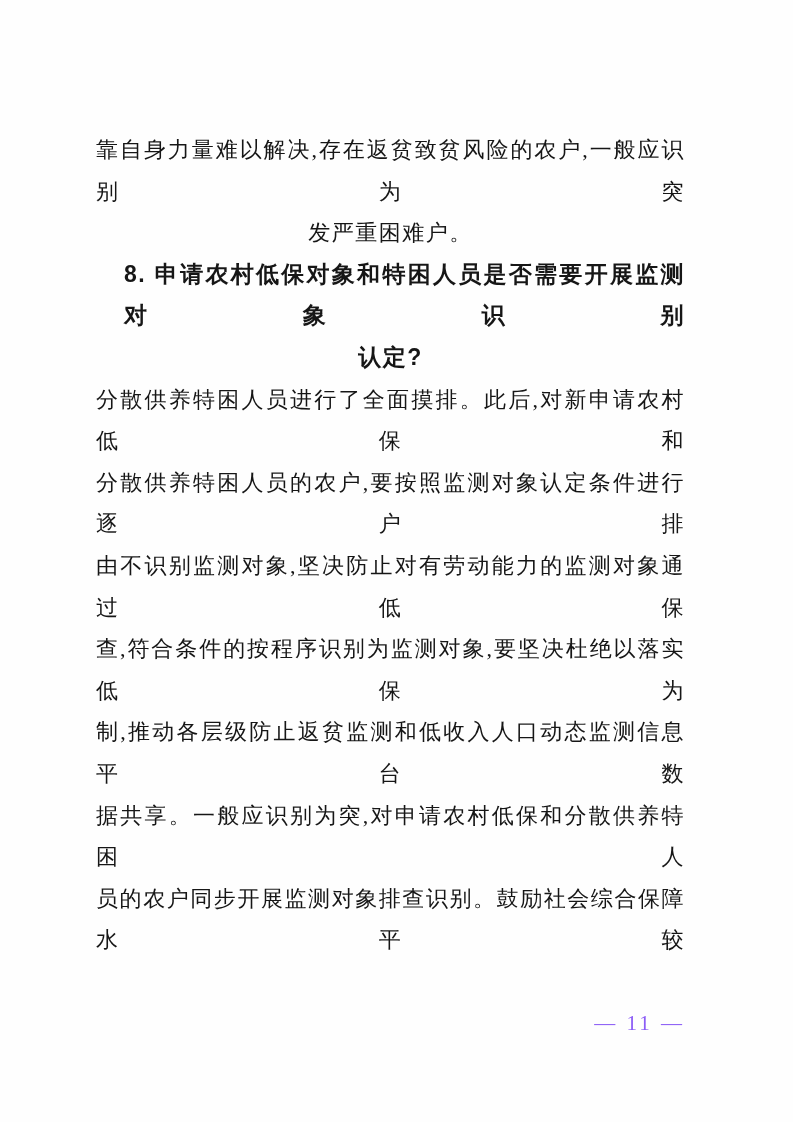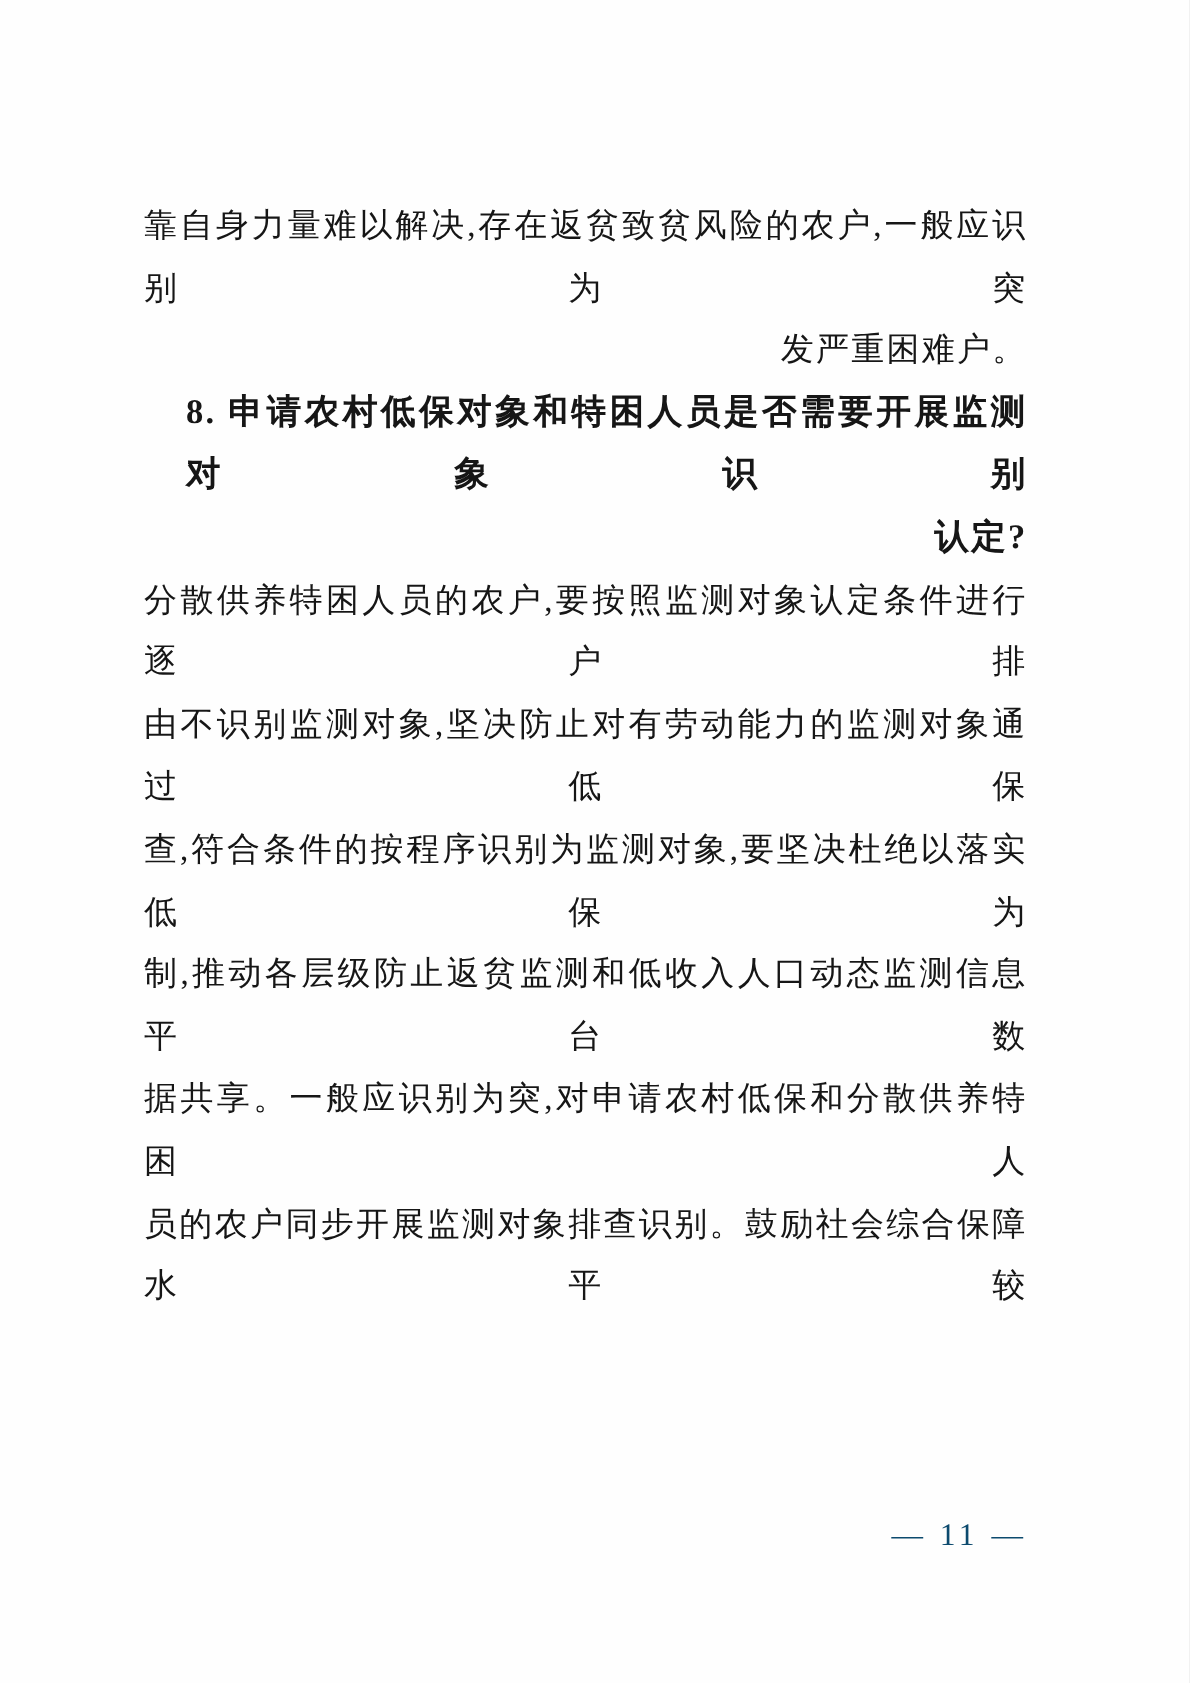--- a/index.html
+++ b/index.html
@@ -20,56 +20,57 @@
   .content {
     position: absolute;
     left: 96px;
     top: 129px;
     width: 589px;
   }
   .line {
     font-size: 22px;
     line-height: 41.6px;
     letter-spacing: 1.5px;
-    text-align: right;
+    text-align: center;
   }
   
   .j {
     text-align: justify;
     text-justify: distribute;
     text-align-last: justify;
   }
   
   .h {
-    font-family: Liberation Serif, serif;
+    font-family: Liberation Sans, sans-serif;
     font-weight: 700;
     font-size: 23px;
   }
   
   .ind-num { padding-left: 28px; }
 
   .pagenum {
     position: absolute;
     top: 1003px;
     right: 108px;
     font-size: 21px;
     letter-spacing: 3px;
     line-height: 40px;
-    color: #0c4a6e;
+    color: #8b5cf6;
   }
 </style>
 </head>
 <body>
 
 <div class="page">
   <div class="content">
     <div class="line j">靠自身力量难以解决,存在返贫致贫风险的农户,一般应识别为突</div>
     <div class="line">发严重困难户。</div>
     <div class="line j h ind-num">8. 申请农村低保对象和特困人员是否需要开展监测对象识别</div>
     <div class="line h">认定?</div>
+    <div class="line j">分散供养特困人员进行了全面摸排。此后,对新申请农村低保和</div>
     <div class="line j">分散供养特困人员的农户,要按照监测对象认定条件进行逐户排</div>
     <div class="line j">由不识别监测对象,坚决防止对有劳动能力的监测对象通过低保</div>
     <div class="line j">查,符合条件的按程序识别为监测对象,要坚决杜绝以落实低保为</div>
     <div class="line j">制,推动各层级防止返贫监测和低收入人口动态监测信息平台数</div>
     <div class="line j">据共享。一般应识别为突,对申请农村低保和分散供养特困人</div>
     <div class="line j">员的农户同步开展监测对象排查识别。鼓励社会综合保障水平较</div>
 
   </div>
 
   <div class="pagenum">— 11 —</div>

